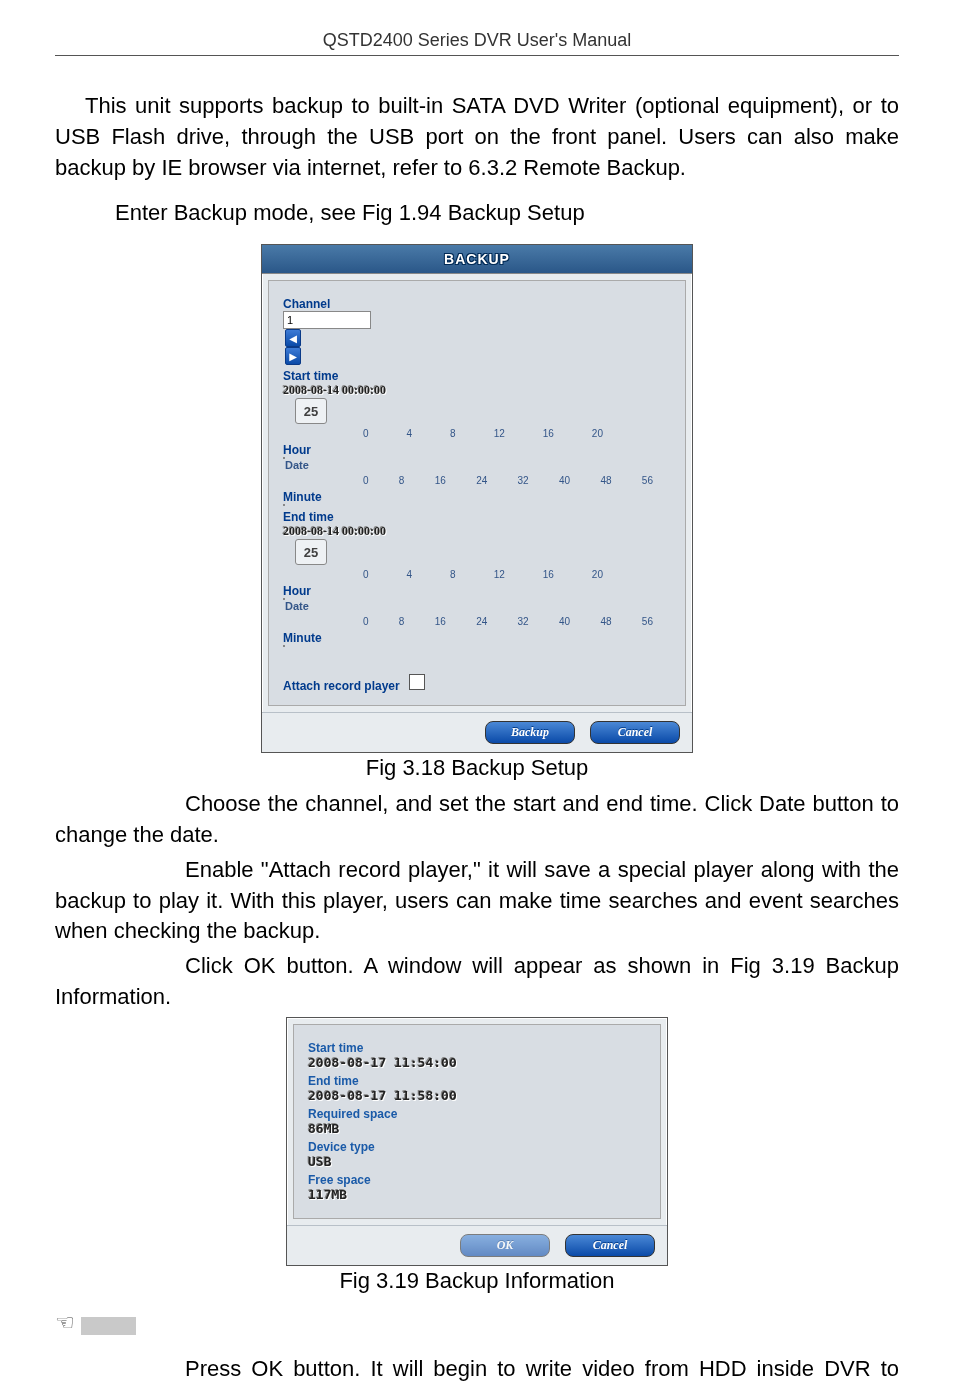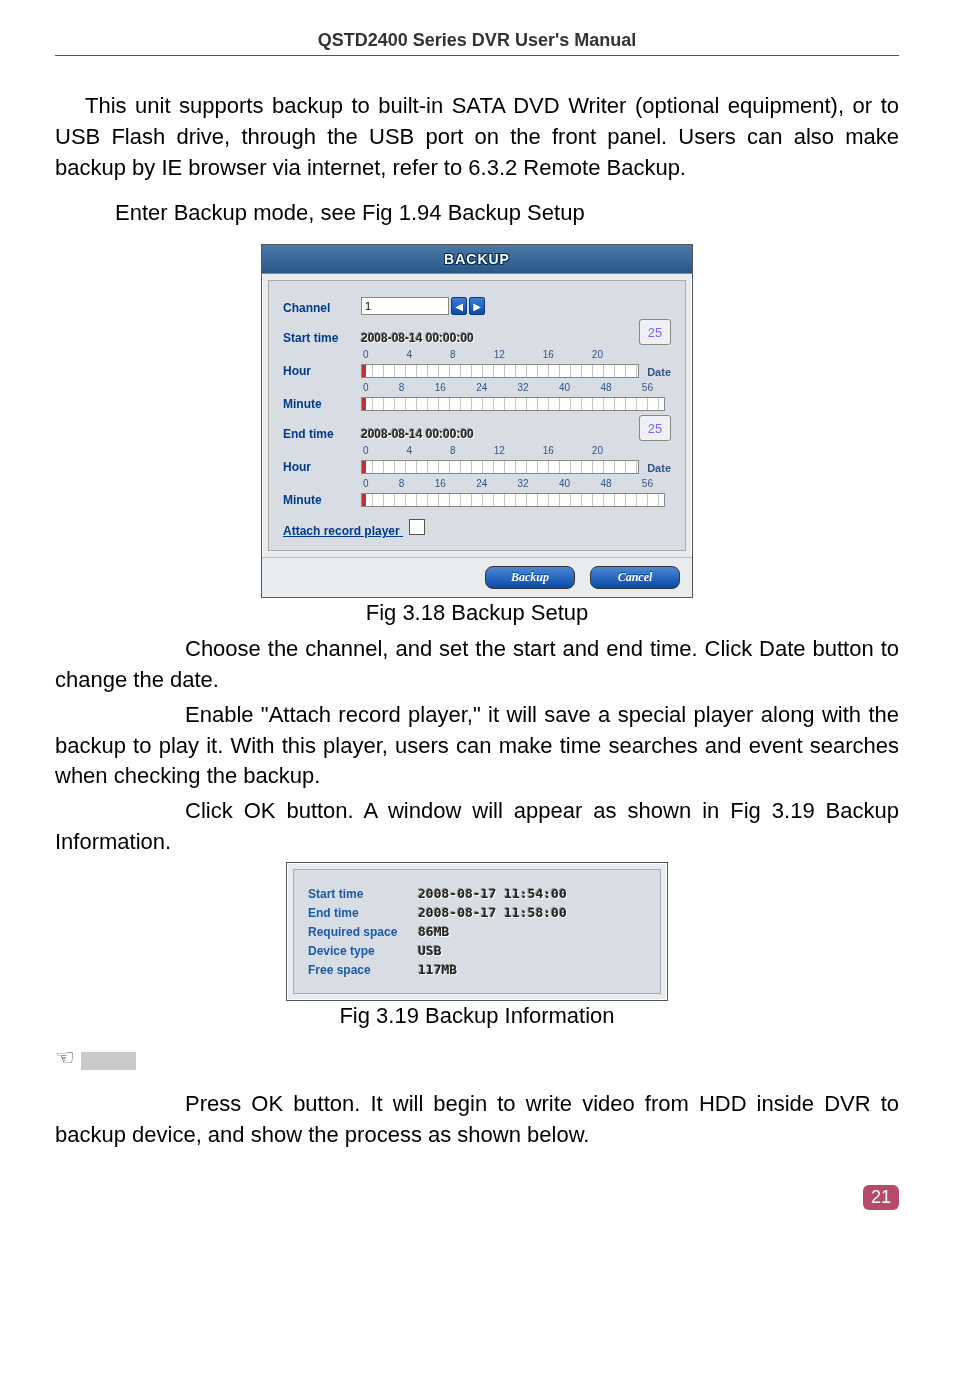--- a/index.html
+++ b/index.html
@@ -9,21 +9,20 @@
     color: #000;
     width: 954px;
   }
   .page {
     padding: 30px 55px 20px 55px;
   }
   .header-bar {
     border-bottom: 1px solid #555;
     padding-bottom: 4px;
     margin-bottom: 35px;
-    font-weight: bold;
   }
   .header-text {
     text-align: center;
     font-size: 18px;
     color: #333;
   }
   .body-text {
     font-size: 22px;
     line-height: 1.4;
     text-align: justify;
@@ -58,21 +57,21 @@
     padding: 6px 0;
     background: linear-gradient(#4a7aa8, #2a5788);
     border-bottom: 1px solid #888;
   }
   .dlg-body {
     background: #d8dde3;
     margin: 6px;
     border: 1px solid #aaa;
     padding: 12px 14px;
   }
-  .row { display: flex; align-items: flex-end; margin: 4px 0; }
+  .row { display: flex; align-items: flex-start; margin: 4px 0; flex-direction: column; }
   .lbl {
     color: #003a8c;
     font-size: 12px;
     font-weight: bold;
     width: 78px;
   }
   .lbl2 { color: #1a5aa8; font-size: 12px; width: 110px; font-weight: bold; }
   .channel-field {
     width: 80px;
     height: 16px;
@@ -86,40 +85,40 @@
     width: 14px; height: 16px;
     background: linear-gradient(#3d7bd6,#0a4aa8);
     color: #fff;
     border: 1px solid #0a3a88;
     margin-left: 2px;
     display:flex; align-items:center; justify-content:center;
     font-size:10px;
     border-radius:2px;
   }
   .seg {
-    font-family: Liberation Sans, sans-serif;
+    font-family: Liberation Serif, serif;
     font-size: 12px;
     background: #d8dde3;
     color: #222;
     letter-spacing: 0;
     font-weight: bold;
     text-shadow: 1px 1px 0 #fff, -1px -1px 0 #888;
   }
   .date-btn {
     width: 30px; height: 24px;
     background: #eef1f4;
     border: 1px solid #888;
     border-radius: 3px;
     font-size: 11px;
     color: #333;
     display:flex; flex-direction:column; align-items:center; justify-content:center;
     line-height:1;
     margin-left: 12px;
   }
-  .date-btn .num { font-size: 13px; color:#8b5cf6; font-weight:normal; }
+  .date-btn .num { font-size: 13px; color:#404040; font-weight:bold; }
   .slider {
     flex: 1;
     height: 12px;
     background: #fff;
     border: 1px solid #888;
     position: relative;
     margin-right: 6px;
   }
   .slider .fill {
     position:absolute; left:0; top:0; bottom:0; width: 4px;
@@ -135,21 +134,21 @@
     font-size:10px; color:#335588;
     padding: 0 2px;
   }
   .dlabel { color:#335588; font-size:11px; margin-left:2px;font-weight:bold; }
   .checkbox {
     width: 14px; height: 14px;
     background: #fff; border: 1px solid #555;
     display:inline-block;
     margin-left: 6px;
   }
-  .attach-row { color:#003a8c; font-weight:bold; font-size:12px; margin-top:12px;text-decoration:underline; }
+  .attach-row { color:#003a8c; font-weight:bold; font-size:12px; margin-top:27px; }
   .btn-bar {
     text-align: right;
     padding: 8px 12px;
     background: #e8ecef;
     border-top: 1px solid #b8c0c8;
     font-family: Liberation Serif, serif;
   }
   .btn {
     display: inline-block;
     min-width: 68px;
@@ -338,20 +337,24 @@
           </div>
         <div class="row">
             <span class="lbl2">Device type</span>
             <span class="info-val">USB</span>
           </div>
         <div class="row">
             <span class="lbl2">Free space</span>
             <span class="info-val">117MB</span>
           </div>
       </div>
+      <div class="btn-bar">
+        <span class="btn" style="opacity:.6">OK</span>
+        <span class="btn cancel">Cancel</span>
+      </div>
     </div>
     <div class="caption">Fig 3.19    Backup Information</div>
   </div>
 
   <div>
     <span class="hand-icon">☜</span><span class="hand-bar"></span>
   </div>
 
   <p class="indent-para" style="text-indent:130px; margin-top:18px">Press OK button. It will begin to write video from HDD inside DVR to backup device, and show the process as shown below.</p>
 

